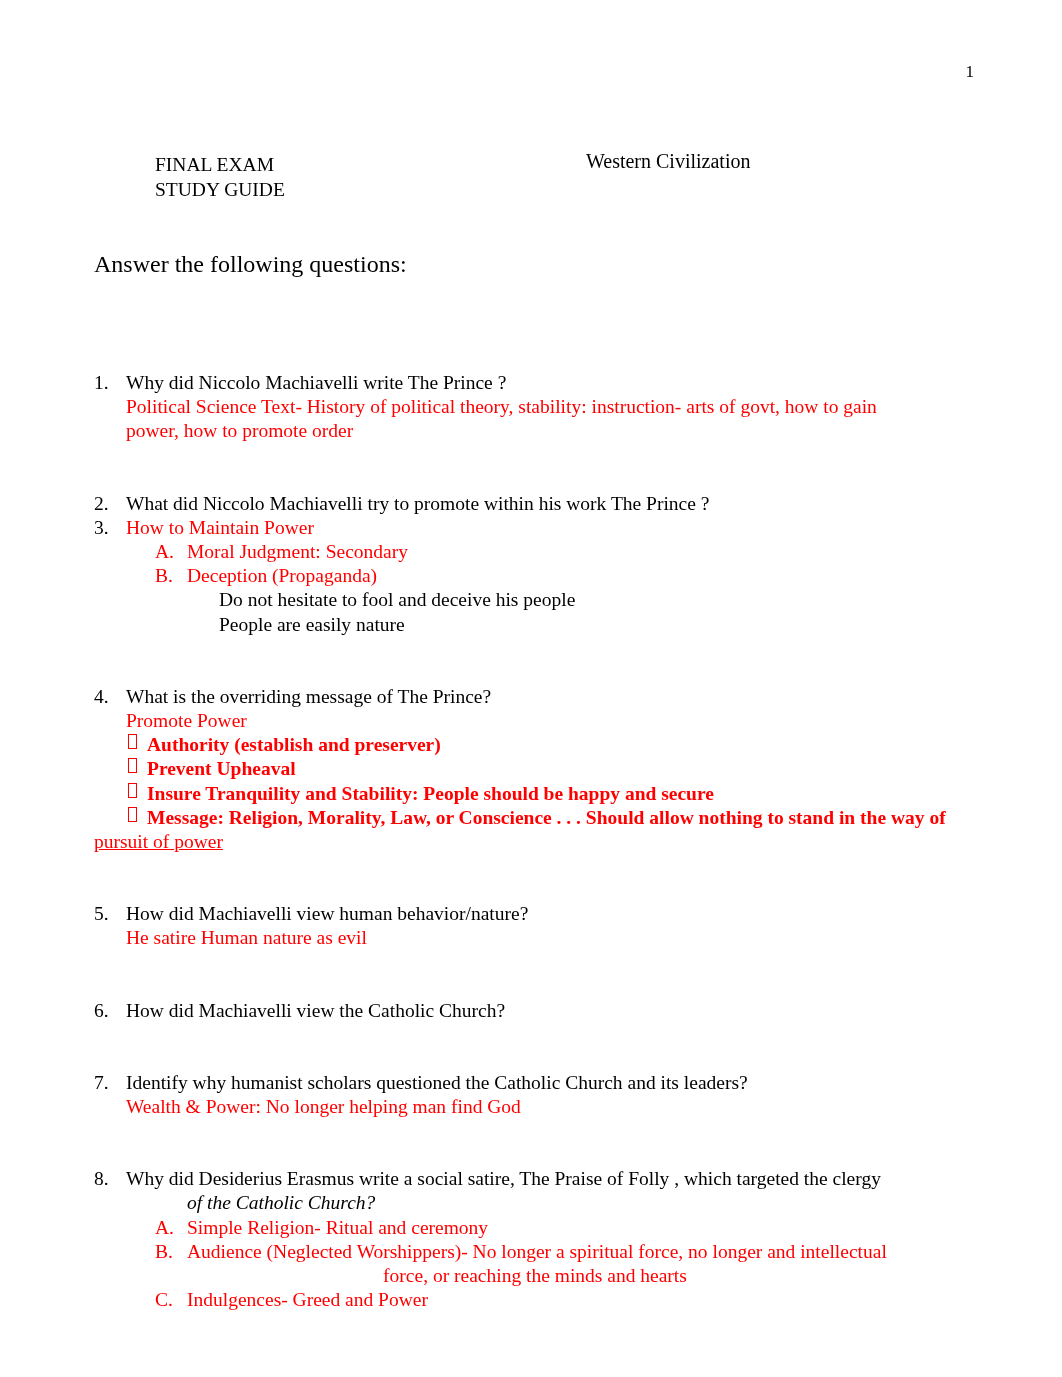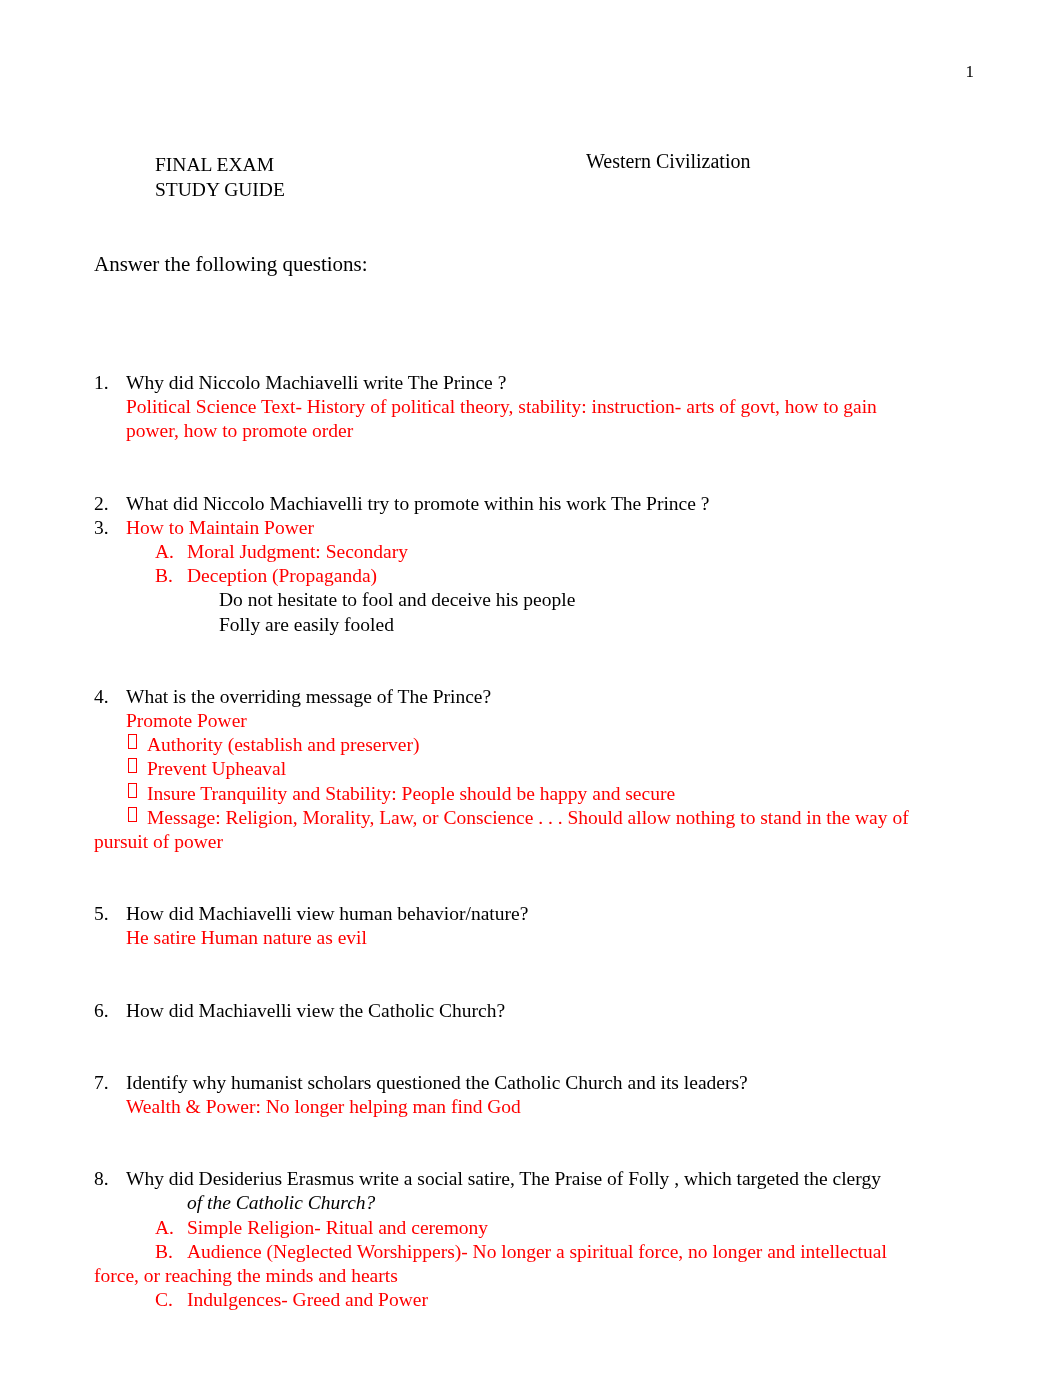--- a/index.html
+++ b/index.html
@@ -51,21 +51,21 @@
     font-size: 20px;
     line-height: 26px;
     white-space: nowrap;
   }
 
   
   .intro {
     position: absolute;
     top: 252px;
     left: 94px;
-    font-size: 21px;
+    font-size: 24px;
     line-height: 24px;
   }
 
   
   .body {
     position: absolute;
     top: 371px;
     left: 0;
     width: 1062px;
     font-size: 19.5px;
@@ -123,20 +123,21 @@
     padding-right: 88px;
     color: #000000;
   }
 
   
   .bul {
     position: relative;
     padding-left: 147px;
     padding-right: 86px;
     color: #ff0000;
+    font-weight: bold;
   }
   .bul > .bulmark {
     position: absolute;
     left: 128px;
     top: 1px;
     display: inline-block;
     width: 9px;
     height: 15px;
     border: 1.4px solid #ff0000;
     box-sizing: border-box;
@@ -199,21 +200,21 @@
       </div>
       <div class="sub">
         <span class="sublabel">A.</span>
         <span>Moral Judgment: Secondary</span>
       </div>
       <div class="sub">
         <span class="sublabel">B.</span>
         <span>Deception  (Propaganda)</span>
       </div>
       <div class="deep">Do not hesitate to fool and deceive his people</div>
-      <div class="deep">Folly are easily fooled</div>
+      <div class="deep">People are easily nature</div>
     </div>
 
     <div class="gap-lg"></div>
     <div class="gap-md"></div>
 
     <div class="blk">
       <div class="qrow">
         <span class="marker black">4.</span>
         <span class="qtext black">What is the overriding message of The Prince?</span>
       </div>
@@ -228,21 +229,21 @@
         <span>Prevent Upheaval</span>
       </div>
       <div class="bul">
         <span class="bulmark"></span>
         <span>Insure Tranquility and Stability: People should be happy and secure</span>
       </div>
       <div class="bul">
         <span class="bulmark"></span>
         <span>Message:  Religion, Morality, Law, or Conscience . . . Should allow nothing to stand in the way of</span>
       </div>
-      <div class="ans wrapleft" style="text-indent:0;">pursuit of power</div>
+      <div class="ans wrapleft" style="text-indent:0;text-decoration:underline;">pursuit of power</div>
     </div>
 
     <div class="gap-lg"></div>
     <div class="gap-md"></div>
 
     <div class="blk">
       <div class="qrow">
         <span class="marker black">5.</span>
         <span class="qtext black">How did Machiavelli view human behavior/nature?</span>
       </div>
@@ -282,21 +283,21 @@
         <span class="qtext black indent-second">of the Catholic Church?</span>
       </div>
       <div class="sub">
         <span class="sublabel">A.</span>
         <span>Simple Religion- Ritual and ceremony</span>
       </div>
       <div class="sub">
         <span class="sublabel">B.</span>
         <span>Audience (Neglected Worshippers)- No longer a spiritual force, no longer and intellectual</span>
       </div>
-      <div class="ans wrapleft" style="text-indent:0;">force, or reaching the minds and hearts</div>
+      <div class="ans wrapleft" style="text-indent:0;text-align:center;">force, or reaching the minds and hearts</div>
       <div class="sub">
         <span class="sublabel">C.</span>
         <span>Indulgences- Greed and Power</span>
       </div>
     </div>
 
   </div>
 </div>
 
 </body></html>

